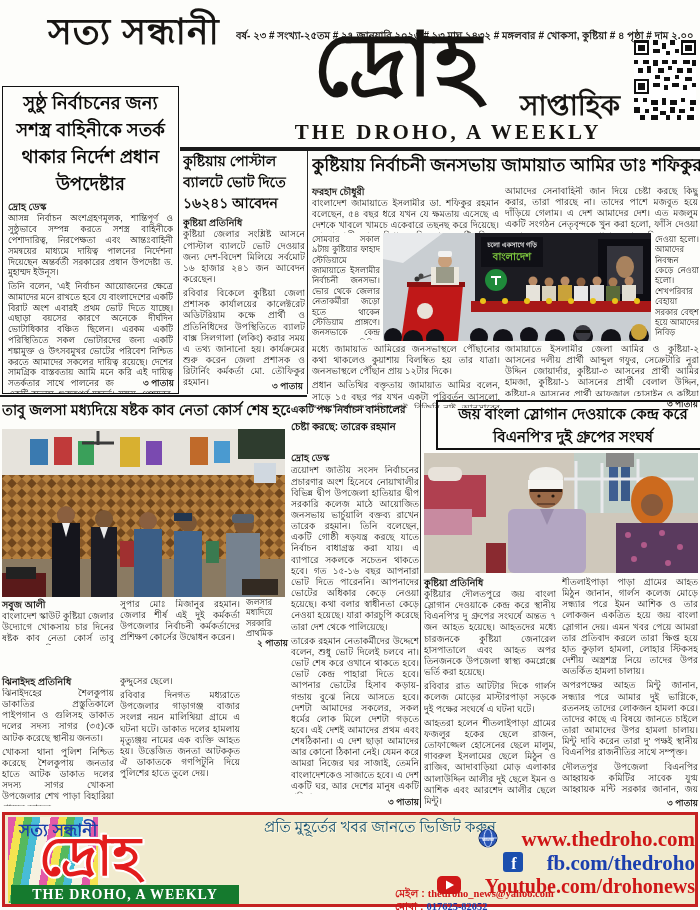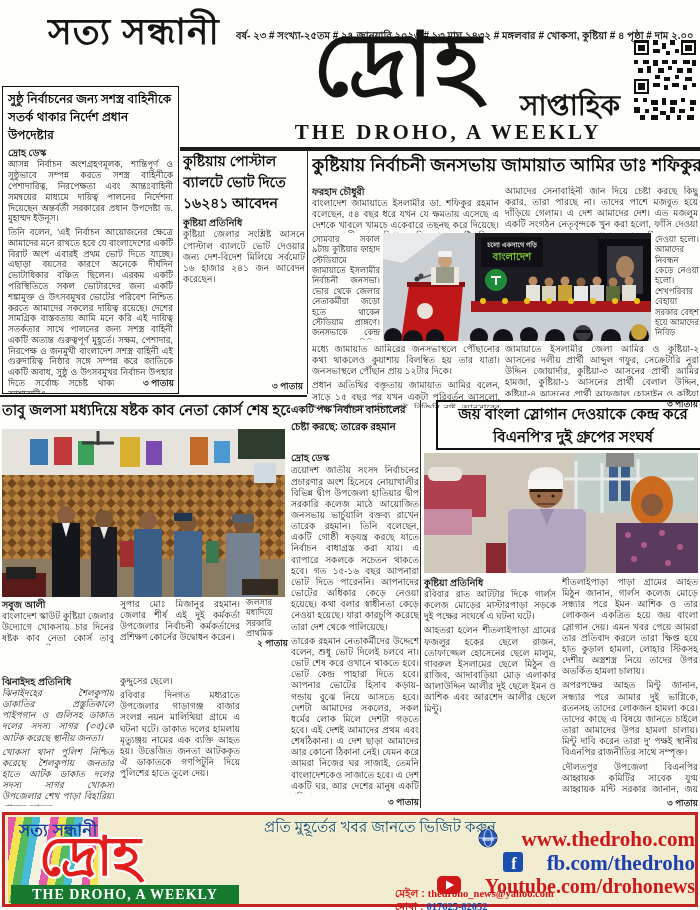--- a/index.html
+++ b/index.html
@@ -109,35 +109,36 @@
           <rect x="20" y="35" width="2" height="2"></rect>
           <rect x="25" y="35" width="3" height="2"></rect>
       </g>
     </svg>
   </div>
 
   <div class="abs entitle serif" style="left:230px;top:120px;width:436px;height:25px;">THE DROHO, A WEEKLY</div>
   <div class="abs hrule" style="left:180px;top:147px;width:520px;height:4px;"></div>
 
   <div class="abs artbox" style="left:2px;top:86px;width:177px;height:308px;">
-    <div class="hl" style="font-size:12px;line-height:1.5;text-align:left;">সুষ্ঠু নির্বাচনের জন্য সশস্ত্র বাহিনীকে সতর্ক থাকার নির্দেশ প্রধান উপদেষ্টার</div>
+    <div class="hl" style="font-size:18px;line-height:1.5;text-align:center;">সুষ্ঠু নির্বাচনের জন্য সশস্ত্র বাহিনীকে সতর্ক থাকার নির্দেশ প্রধান উপদেষ্টার</div>
     <div class="byline" style="margin:3px 0 1px 0;">দ্রোহ ডেস্ক</div>
     <div class="bt" style="font-size:8.7px;">
       <p>আসন্ন নির্বাচন অংশগ্রহণমূলক, শান্তিপূর্ণ ও সুষ্ঠুভাবে সম্পন্ন করতে সশস্ত্র বাহিনীকে পেশাদারিত্ব, নিরপেক্ষতা এবং আন্তঃবাহিনী সমন্বয়ের মাধ্যমে দায়িত্ব পালনের নির্দেশনা দিয়েছেন অন্তর্বর্তী সরকারের প্রধান উপদেষ্টা ড. মুহাম্মদ ইউনূস।</p>
       <p>তিনি বলেন, 'এই নির্বাচন আয়োজনের ক্ষেত্রে আমাদের মনে রাখতে হবে যে বাংলাদেশের একটি বিরাট অংশ এবারই প্রথম ভোট দিতে যাচ্ছে। এছাড়া বয়সের কারণে অনেকে দীর্ঘদিন ভোটাধিকার বঞ্চিত ছিলেন। এরকম একটি পরিস্থিতিতে সকল ভোটারদের জন্য একটি শঙ্কামুক্ত ও উৎসবমুখর ভোটের পরিবেশ নিশ্চিত করতে আমাদের সকলের দায়িত্ব রয়েছে। দেশের সামগ্রিক বাস্তবতায় আমি মনে করি এই দায়িত্ব সতর্কতার সাথে পালনের জন্য সশস্ত্র বাহিনী একটি অত্যন্ত গুরুত্বপূর্ণ মুহূর্তে। সক্ষম, পেশাদার, নিরপেক্ষ ও জনমুখী বাংলাদেশ সশস্ত্র বাহিনী এই গুরুদায়িত্ব নিষ্ঠার সঙ্গে সম্পন্ন করে জাতিকে একটি অবাধ, সুষ্ঠু ও উৎসবমুখর নির্বাচন উপহার দিতে সর্বোচ্চ সচেষ্ট থাকবে বলে আমি আশাবাদী।'</p>
 
     </div>
     <div class="jump" style="position:absolute;right:4px;bottom:2px;width:60px;">৩ পাতায়</div>
   </div>
 
   <div class="abs clip" style="left:183px;top:151px;width:122px;height:243px;">
     <div class="hl" style="font-size:14px;line-height:1.5;">কুষ্টিয়ায় পোস্টাল ব্যালটে ভোট দিতে ১৬২৪১ আবেদন</div>
     <div class="byline" style="margin:3px 0 1px 0;">কুষ্টিয়া প্রতিনিধি</div>
     <div class="bt">
       <p>কুষ্টিয়া জেলার সংশ্লিষ্ট আসনে পোস্টাল ব্যালটে ভোট দেওয়ার জন্য দেশ-বিদেশ মিলিয়ে সর্বমোট ১৬ হাজার ২৪১ জন আবেদন করেছেন।</p>
+      <p>রবিবার বিকেলে কুষ্টিয়া জেলা প্রশাসক কার্যালয়ের কালেক্টরেট অডিটরিয়াম কক্ষে প্রার্থী ও প্রতিনিধিদের উপস্থিতিতে ব্যালট বাক্স সিলগালা (লকিং) করার সময় এ তথ্য জানানো হয়। কার্যক্রমের শুরু করেন জেলা প্রশাসক ও রিটার্নিং কর্মকর্তা মো. তৌফিকুর রহমান।</p>
 
     </div>
     <div class="jump" style="position:absolute;right:2px;bottom:0;width:60px;">৩ পাতায়</div>
   </div>
   <div class="abs vrule" style="left:307px;top:151px;height:243px;"></div>
   <div class="abs hrule" style="left:0px;top:395px;width:307px;height:2px;"></div>
 
   <div class="abs hl" style="left:312px;top:152px;width:388px;height:28px;font-size:17.5px;white-space:nowrap;overflow:hidden;">কুষ্টিয়ায় নির্বাচনী জনসভায় জামায়াত আমির ডাঃ শফিকুর রহমান</div>
   <div class="abs byline" style="left:312px;top:186px;width:120px;">ফরহাদ চৌধুরী</div>
   <div class="abs bt clip" style="left:312px;top:198px;width:187px;height:35px;">
@@ -338,20 +339,21 @@
           <circle cx="256" cy="94" r="3"></circle>
           <circle cx="210" cy="106" r="3"></circle>
           <circle cx="244" cy="110" r="3"></circle>
         </g>
       <rect x="62" y="90" width="20" height="30" fill="#8a2a30"></rect>
     </svg>
   </div>
 
   <div class="abs byline" style="left:424px;top:577px;width:132px;">কুষ্টিয়া প্রতিনিধি</div>
   <div class="abs bt clip" style="left:424px;top:589px;width:132px;height:218px;">
+    <p>কুষ্টিয়ার দৌলতপুরে জয় বাংলা স্লোগান দেওয়াকে কেন্দ্র করে স্থানীয় বিএনপি'র দু গ্রুপের সংঘর্ষে অন্তত ৭ জন আহত হয়েছে। আহতদের মধ্যে চারজনকে কুষ্টিয়া জেনারেল হাসপাতালে এবং আহত অপর তিনজনকে উপজেলা স্বাস্থ্য কমপ্লেক্সে ভর্তি করা হয়েছে।</p>
     <p>রবিবার রাত আটটার দিকে গার্লস কলেজ মোড়ের মাস্টারপাড়া সড়কে দুই পক্ষের সংঘর্ষে এ ঘটনা ঘটে।</p>
     <p>আহতরা হলেন শীতলাইপাড়া গ্রামের ফজলুর হকের ছেলে রাজন, তোফাজ্জেল হোসেনের ছেলে মালুম, গাবরুল ইসলামের ছেলে মিঠুন ও রাজিব, আদাবাড়িয়া মোড় এলাকার আলাউদ্দিন আলীর দুই ছেলে ইমন ও আশিক এবং আরশেদ আলীর ছেলে মিন্টু।</p>
   </div>
   <div class="abs bt clip" style="left:562px;top:577px;width:136px;height:218px;">
     <p>শীতলাইপাড়া পাড়া গ্রামের আহত মিঠুন জানান, গার্লস কলেজ মোড়ে সন্ধ্যার পরে ইমন আশিক ও তার লোকজন একত্রিত হয়ে জয় বাংলা স্লোগান দেয়। এমন খবর পেয়ে আমরা তার প্রতিবাদ করলে তারা ক্ষিপ্ত হয়ে হাত কুড়াল হামলা, লোহার স্টিকসহ দেশীয় অস্ত্রশস্ত্র নিয়ে তাদের উপর অতর্কিত হামলা চালায়।</p>
     <p>অপরপক্ষের আহত মিন্টু জানান, সন্ধ্যার পরে আমার দুই ভাগ্নিকে, রতনসহ তাদের লোকজন হামলা করে। তাদের কাছে এ বিষয়ে জানতে চাইলে তারা আমাদের উপর হামলা চালায়। মিন্টু দাবি করেন তারা দু' পক্ষই স্থানীয় বিএনপির রাজনীতির সাথে সম্পৃক্ত।</p>
     <p>দৌলতপুর উপজেলা বিএনপির আহ্বায়ক কমিটির সাবেক যুগ্ম আহ্বায়ক মন্টি সরকার জানান, জয় বাংলা স্লোগান দেওয়াকে কেন্দ্র করে হামলা পাল্টা হামলার</p>
   </div>
   <div class="abs jump" style="left:640px;top:796px;width:58px;">৩ পাতায়</div>
 
@@ -362,21 +364,21 @@
   <div class="abs bt clip" style="left:120px;top:599px;width:120px;height:46px;">
     <p>সুপার মোঃ মিজানুর রহমান। জেলার শীর্ষ এই দুই কর্মকর্তা উপজেলার নির্বাচনী কর্মকর্তাদের প্রশিক্ষণ কোর্সের উদ্বোধন করেন।</p>
 
   </div>
   <div class="abs bt tiny clip" style="left:246px;top:597px;width:42px;height:40px;">
     <p>জলসার মধ্যদিয়ে সরকারি প্রাথমিক সম্পন্ন হয়। রবিবার</p>
   </div>
   <div class="abs jump" style="left:246px;top:636px;width:42px;">২ পাতায়</div>
 
   <div class="abs byline" style="left:2px;top:676px;width:112px;">ঝিনাইদহ প্রতিনিধি</div>
-  <div class="abs bt clip" style="left:2px;top:688px;width:112px;height:118px;font-style:italic;">
+  <div class="abs bt clip" style="left:2px;top:688px;width:112px;height:118px;">
     <p>ঝিনাইদহের শৈলকুপায় ডাকাতির প্রস্তুতিকালে পাইপগান ও গুলিসহ ডাকাত দলের সদস্য সাগর (৩৫)কে আটক করেছে স্থানীয় জনতা।</p>
     <p>খোকসা থানা পুলিশ নিশ্চিত করেছে শৈলকুপায় জনতার হাতে আটক ডাকাত দলের সদস্য সাগর খোকসা উপজেলার শেখ পাড়া বিহারিয়া গ্রামের আব্দুল</p>
   </div>
   <div class="abs bt clip" style="left:120px;top:676px;width:120px;height:130px;">
     <p>কুদ্দুসের ছেলে।</p>
     <p>রবিবার দিনগত মধ্যরাতে উপজেলার গাড়াগঞ্জ বাজার সংলগ্ন নয়ন মালিথিয়া গ্রামে এ ঘটনা ঘটে। ডাকাত দলের হামলায় মৃত্যুঞ্জয় নামের এক ব্যক্তি আহত হয়। উত্তেজিত জনতা আটককৃত ঐ ডাকাতকে গণপিটুনি দিয়ে পুলিশের হাতে তুলে দেয়।</p>
   </div>
 
   <div class="abs footer" style="left:2px;top:812px;width:696px;height:95px;">
     <div class="abs" style="left:3px;top:2px;width:90px;height:86px;opacity:.85;background:repeating-linear-gradient(100deg,#e040a0 0 8px,#f5e23a 8px 16px,#3ab04a 16px 24px,#2ab4d8 24px 32px,#f6f2e2 32px 42px);"></div>

